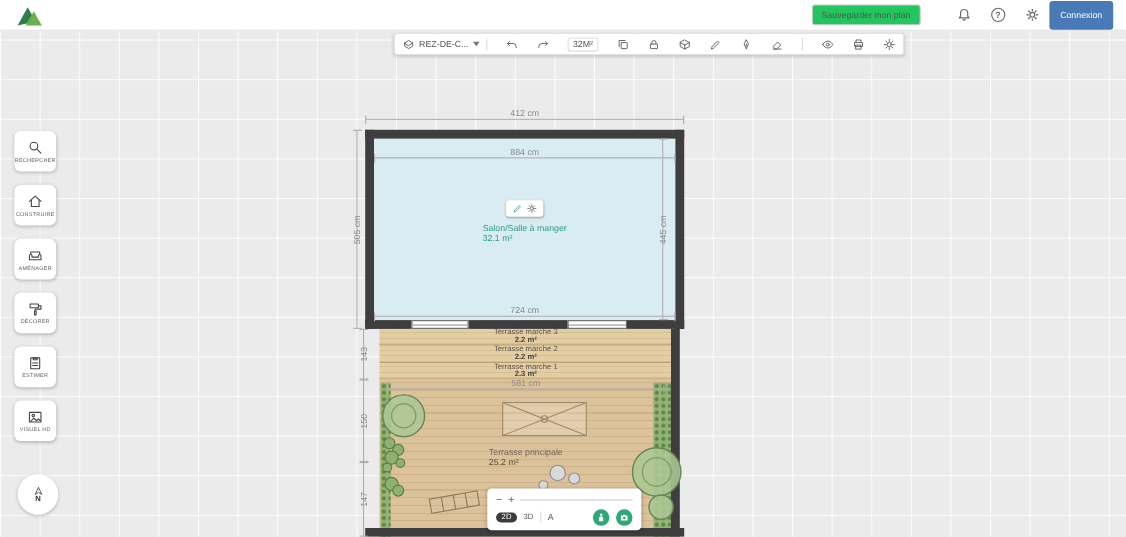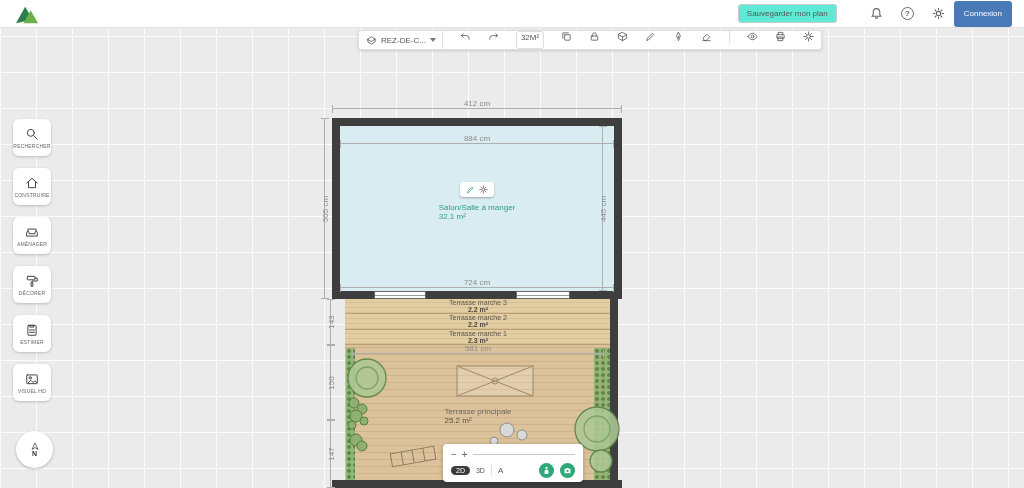--- a/index.html
+++ b/index.html
@@ -8,30 +8,30 @@
   svg{display:block}
   
   .grid{position:absolute;inset:0;z-index:0;
     background-image:linear-gradient(rgba(255,255,255,.85) 1px,transparent 1px),
                      linear-gradient(90deg,rgba(255,255,255,.85) 1px,transparent 1px);
     background-size:36px 36px}
   
   .topbar{position:absolute;top:0;left:0;right:0;height:28px;background:#fff;border-bottom:1px solid #e3e3e3;
     display:flex;align-items:center;padding:0 12px;z-index:60}
   .topbar .spacer{flex:1}
-  .btn-outline{height:19px;padding:0 8px;border:1px solid #c9c9c9;border-radius:3px;background:#5eead4;
+  .btn-outline{height:19px;padding:0 8px;border:1px solid #c9c9c9;border-radius:3px;background:#22c55e;
     font-size:8px;color:#555;display:flex;align-items:center;cursor:pointer}
   .btn-blue{height:19px;padding:13px 10px;border:none;border-radius:3px;background:#4a79b8;color:#fff;
     font-size:8px;display:flex;align-items:center;cursor:pointer}
   .tb-ico{width:13px;height:13px;margin:0 9px;cursor:pointer}
   .help-circle{width:13px;height:13px;margin:0 9px;border:1.4px solid #666;border-radius:50%;
     font-size:8px;font-weight:bold;color:#666;display:flex;align-items:center;justify-content:center;cursor:pointer}
   
   .toolbar{position:absolute;left:358px;top:30px;height:20px;background:#fff;border:1px solid #e0e0e0;border-radius:3px;
-    box-shadow:0 1px 3px rgba(0,0,0,.15);display:flex;gap:17px;padding:0 7px;z-index:55;font-size:8px}
+    box-shadow:0 1px 3px rgba(0,0,0,.15);display:flex;align-items:center;gap:17px;padding:0 7px;z-index:55;font-size:8px}
   .toolbar .grp{display:flex;align-items:center;gap:4px}
   .toolbar .sep{width:1px;height:12px;background:#ddd}
   .ic{width:11px;height:11px}
   .ic path,.ic rect,.ic circle,.ic line{fill:none;stroke:#5a5a5a;stroke-width:1.8;stroke-linecap:round;stroke-linejoin:round}
   .chev{width:0;height:0;border-left:3px solid transparent;border-right:3px solid transparent;border-top:4px solid #777}
   .area-box{border:1px solid #ddd;border-radius:3px;padding:1px 4px;font-size:8px;color:#555}
   
   .side-btn{position:absolute;left:13px;width:38px;height:37px;background:#fff;border-radius:6px;
     box-shadow:0 1px 3px rgba(0,0,0,.2);display:flex;flex-direction:column;align-items:center;justify-content:center;
     gap:2px;z-index:55;cursor:pointer}

